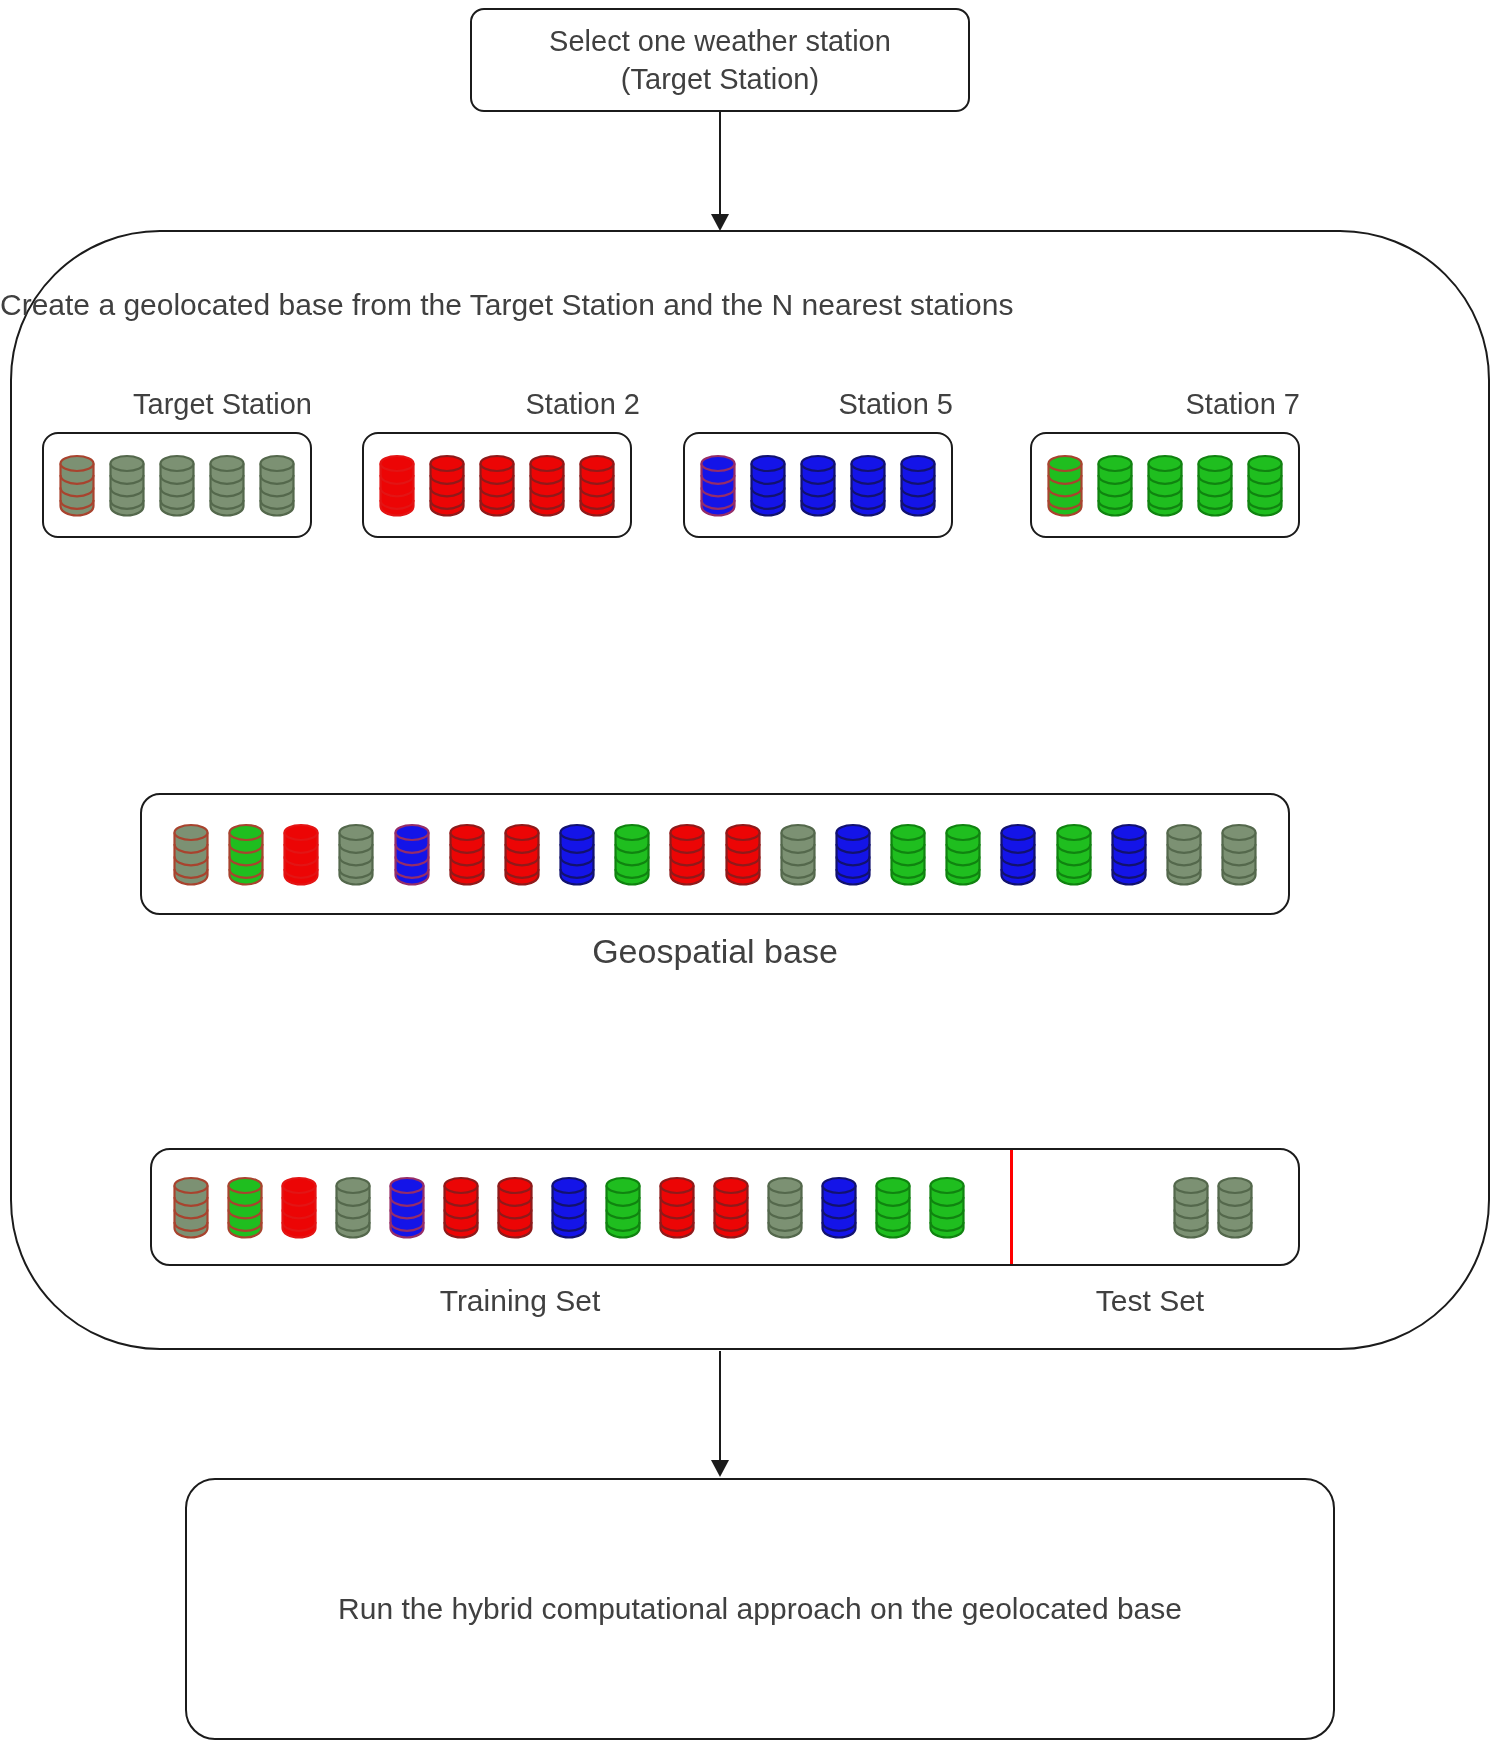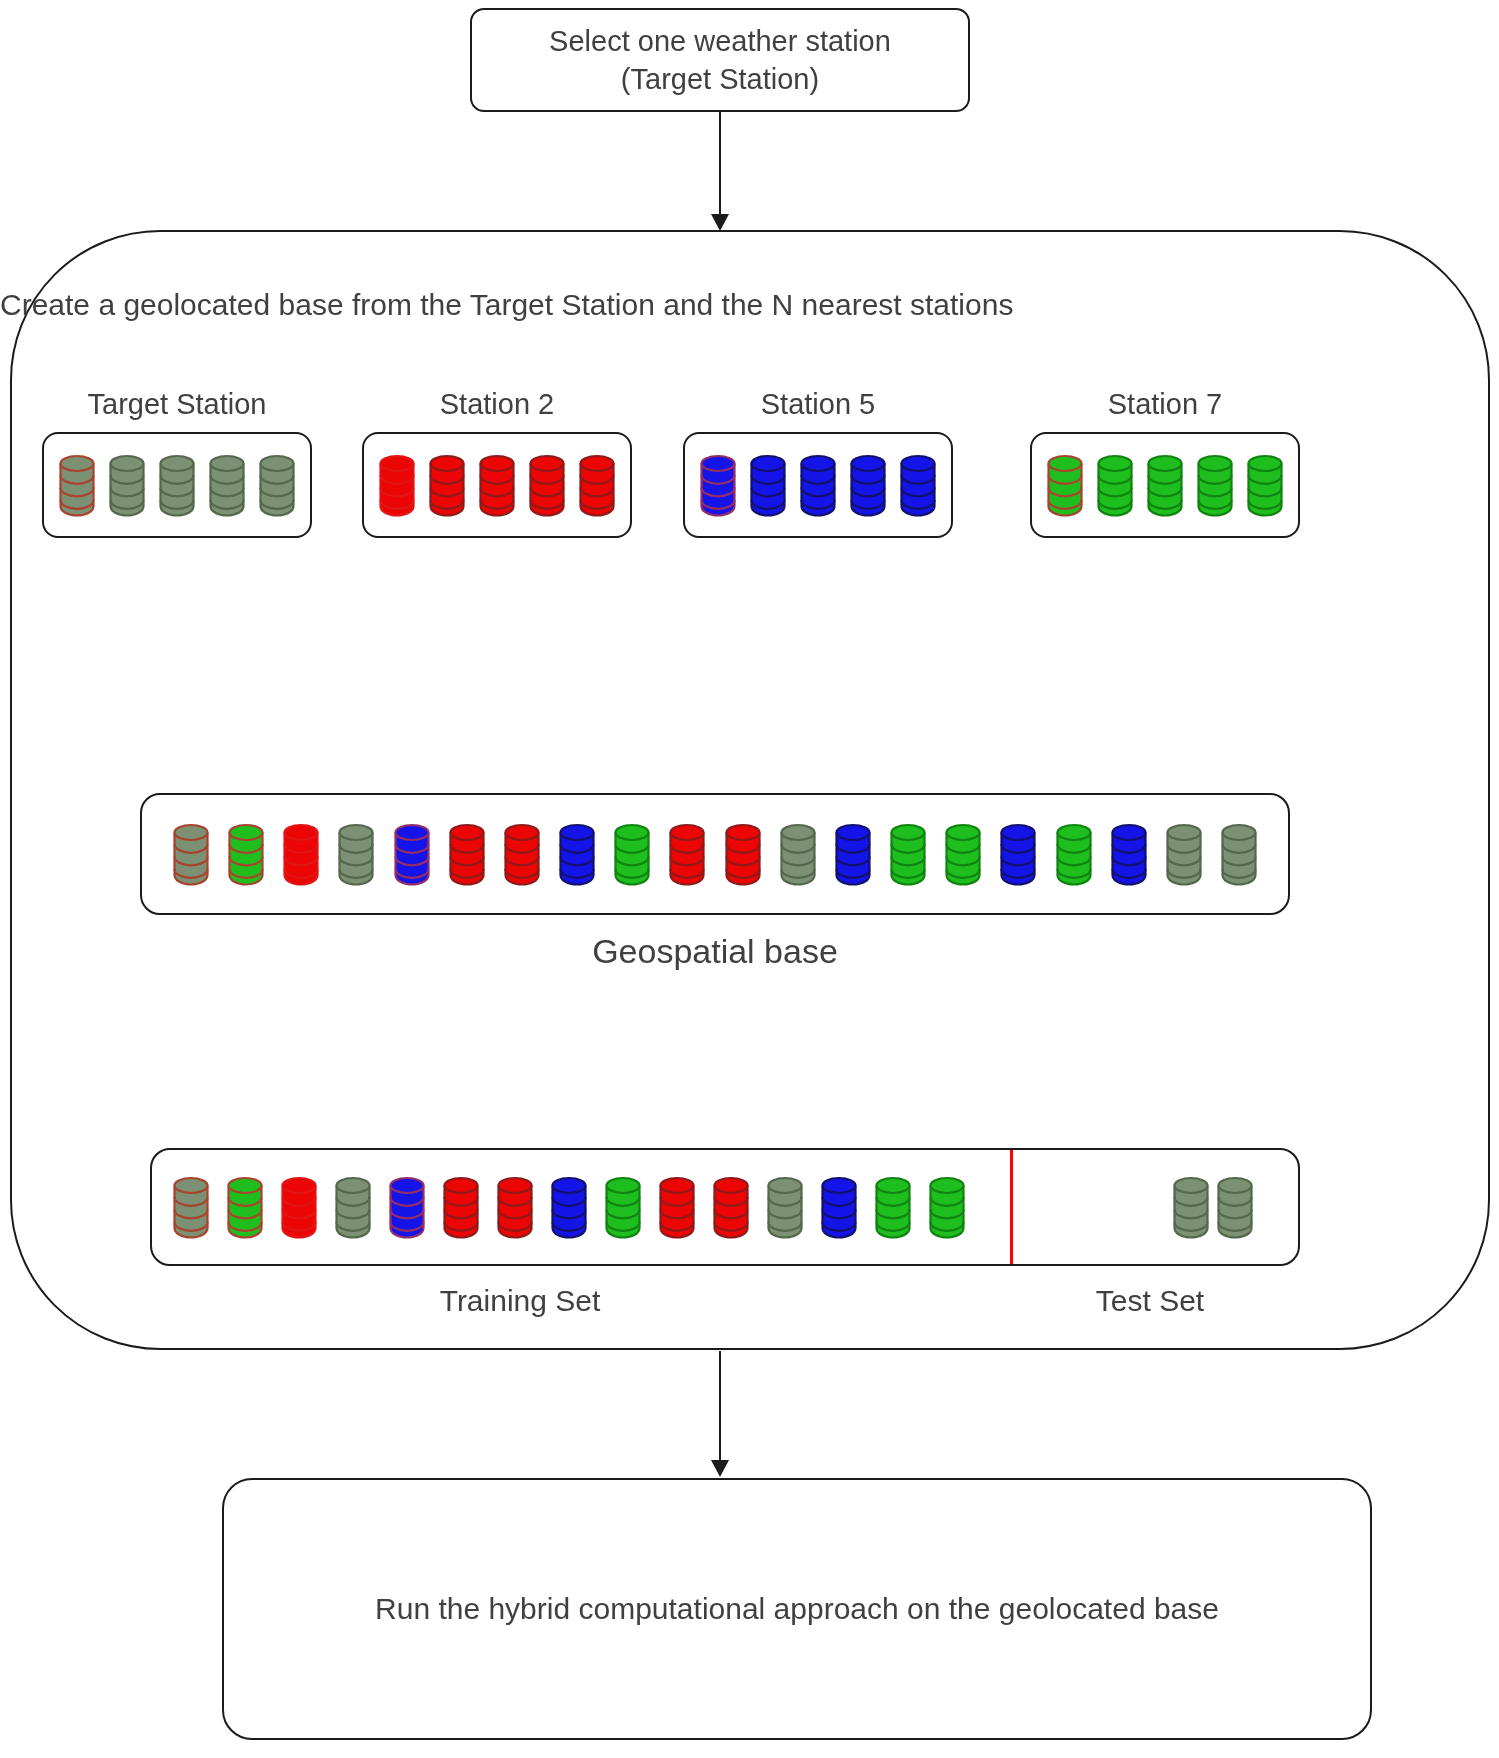--- a/index.html
+++ b/index.html
@@ -18,21 +18,21 @@
     font-size:29px;line-height:1.32;white-space:pre-line;
   }
   .outer-container{
     left:10px;top:230px;width:1480px;height:1120px;border-radius:150px;
   }
   .container-title{
     position:absolute;left:0;top:288px;width:100%;
     font-size:30px;z-index:1;
   }
   .station-label{
-    position:absolute;top:388px;width:270px;text-align:center;font-size:29px;z-index:1;
+    position:absolute;top:388px;width:270px;text-align:right;font-size:29px;z-index:1;
   }
   .station-box{
     top:432px;width:270px;height:106px;border-radius:16px;
     display:flex;align-items:center;justify-content:center;gap:12px;
   }
   .geo-box{
     left:140px;top:793px;width:1150px;height:122px;border-radius:20px;
     display:flex;align-items:center;justify-content:space-between;
     padding:0 30px;
   }
@@ -54,21 +54,20 @@
   .divider{
     position:absolute;left:858px;top:0;width:2.5px;height:100%;
   }
   .split-label{position:absolute;top:1284px;font-size:30px;text-align:center;z-index:1;}
   .training-label{left:295px;width:450px;}
   .test-label{left:960px;width:380px;}
   .bottom-box{
     left:185px;top:1478px;width:1150px;height:262px;border-radius:30px;
     display:flex;align-items:center;justify-content:center;text-align:center;
     font-size:30px;
-    margin-left:37px;
   }
   .cyl{display:block;flex:0 0 auto;}
 </style>
 </head>
 <body>
 
 <div class="canvas">
 
   <svg class="overlay" width="1499" height="1758" viewBox="0 0 1499 1758">
     <g stroke="#1b1b1b" stroke-width="2" fill="none">
@@ -89,21 +88,21 @@
     <polygon points="710,986 730,986 730,1070 748,1070 720,1138 692,1070 710,1070" fill="#ffffff" stroke="#1b1b1b" stroke-width="2.5"></polygon>
   </svg>
 
   <div class="box top-box">Select one weather station
 (Target Station)</div>
 
   <div class="box outer-container"></div>
   <div class="container-title">Create a geolocated base from the Target Station and the N nearest stations</div>
 
   <div class="station-label" style="left:42px">Target Station</div>
-  <div class="station-label" style="left:362px">Station 2</div>
+  <div class="station-label" style="left:370px">Station 2</div>
   <div class="station-label" style="left:683px">Station 5</div>
   <div class="station-label" style="left:1030px">Station 7</div>
 
   <div class="box station-box" style="left:42px">
       <svg class="cyl" width="38" height="63" viewBox="0 0 38 63">
         <path d="M2.5 9.5 V52 C2.5 57.5 9.9 61.5 19 61.5 C28.1 61.5 35.5 57.5 35.5 52 V9.5" fill="#7C9173" stroke="#A8432E" stroke-width="2.2"></path>
         <path d="M2.5 21 C2.5 26.2 9.9 29.8 19 29.8 C28.1 29.8 35.5 26.2 35.5 21" fill="none" stroke="#A8432E" stroke-width="2.2"></path>
         <path d="M2.5 33.5 C2.5 38.7 9.9 42.3 19 42.3 C28.1 42.3 35.5 38.7 35.5 33.5" fill="none" stroke="#A8432E" stroke-width="2.2"></path>
         <path d="M2.5 46 C2.5 51.2 9.9 54.8 19 54.8 C28.1 54.8 35.5 51.2 35.5 46" fill="none" stroke="#A8432E" stroke-width="2.2"></path>
         <ellipse cx="19" cy="9.5" rx="16.5" ry="7.5" fill="#7C9173" stroke="#A8432E" stroke-width="2.2"></ellipse>

